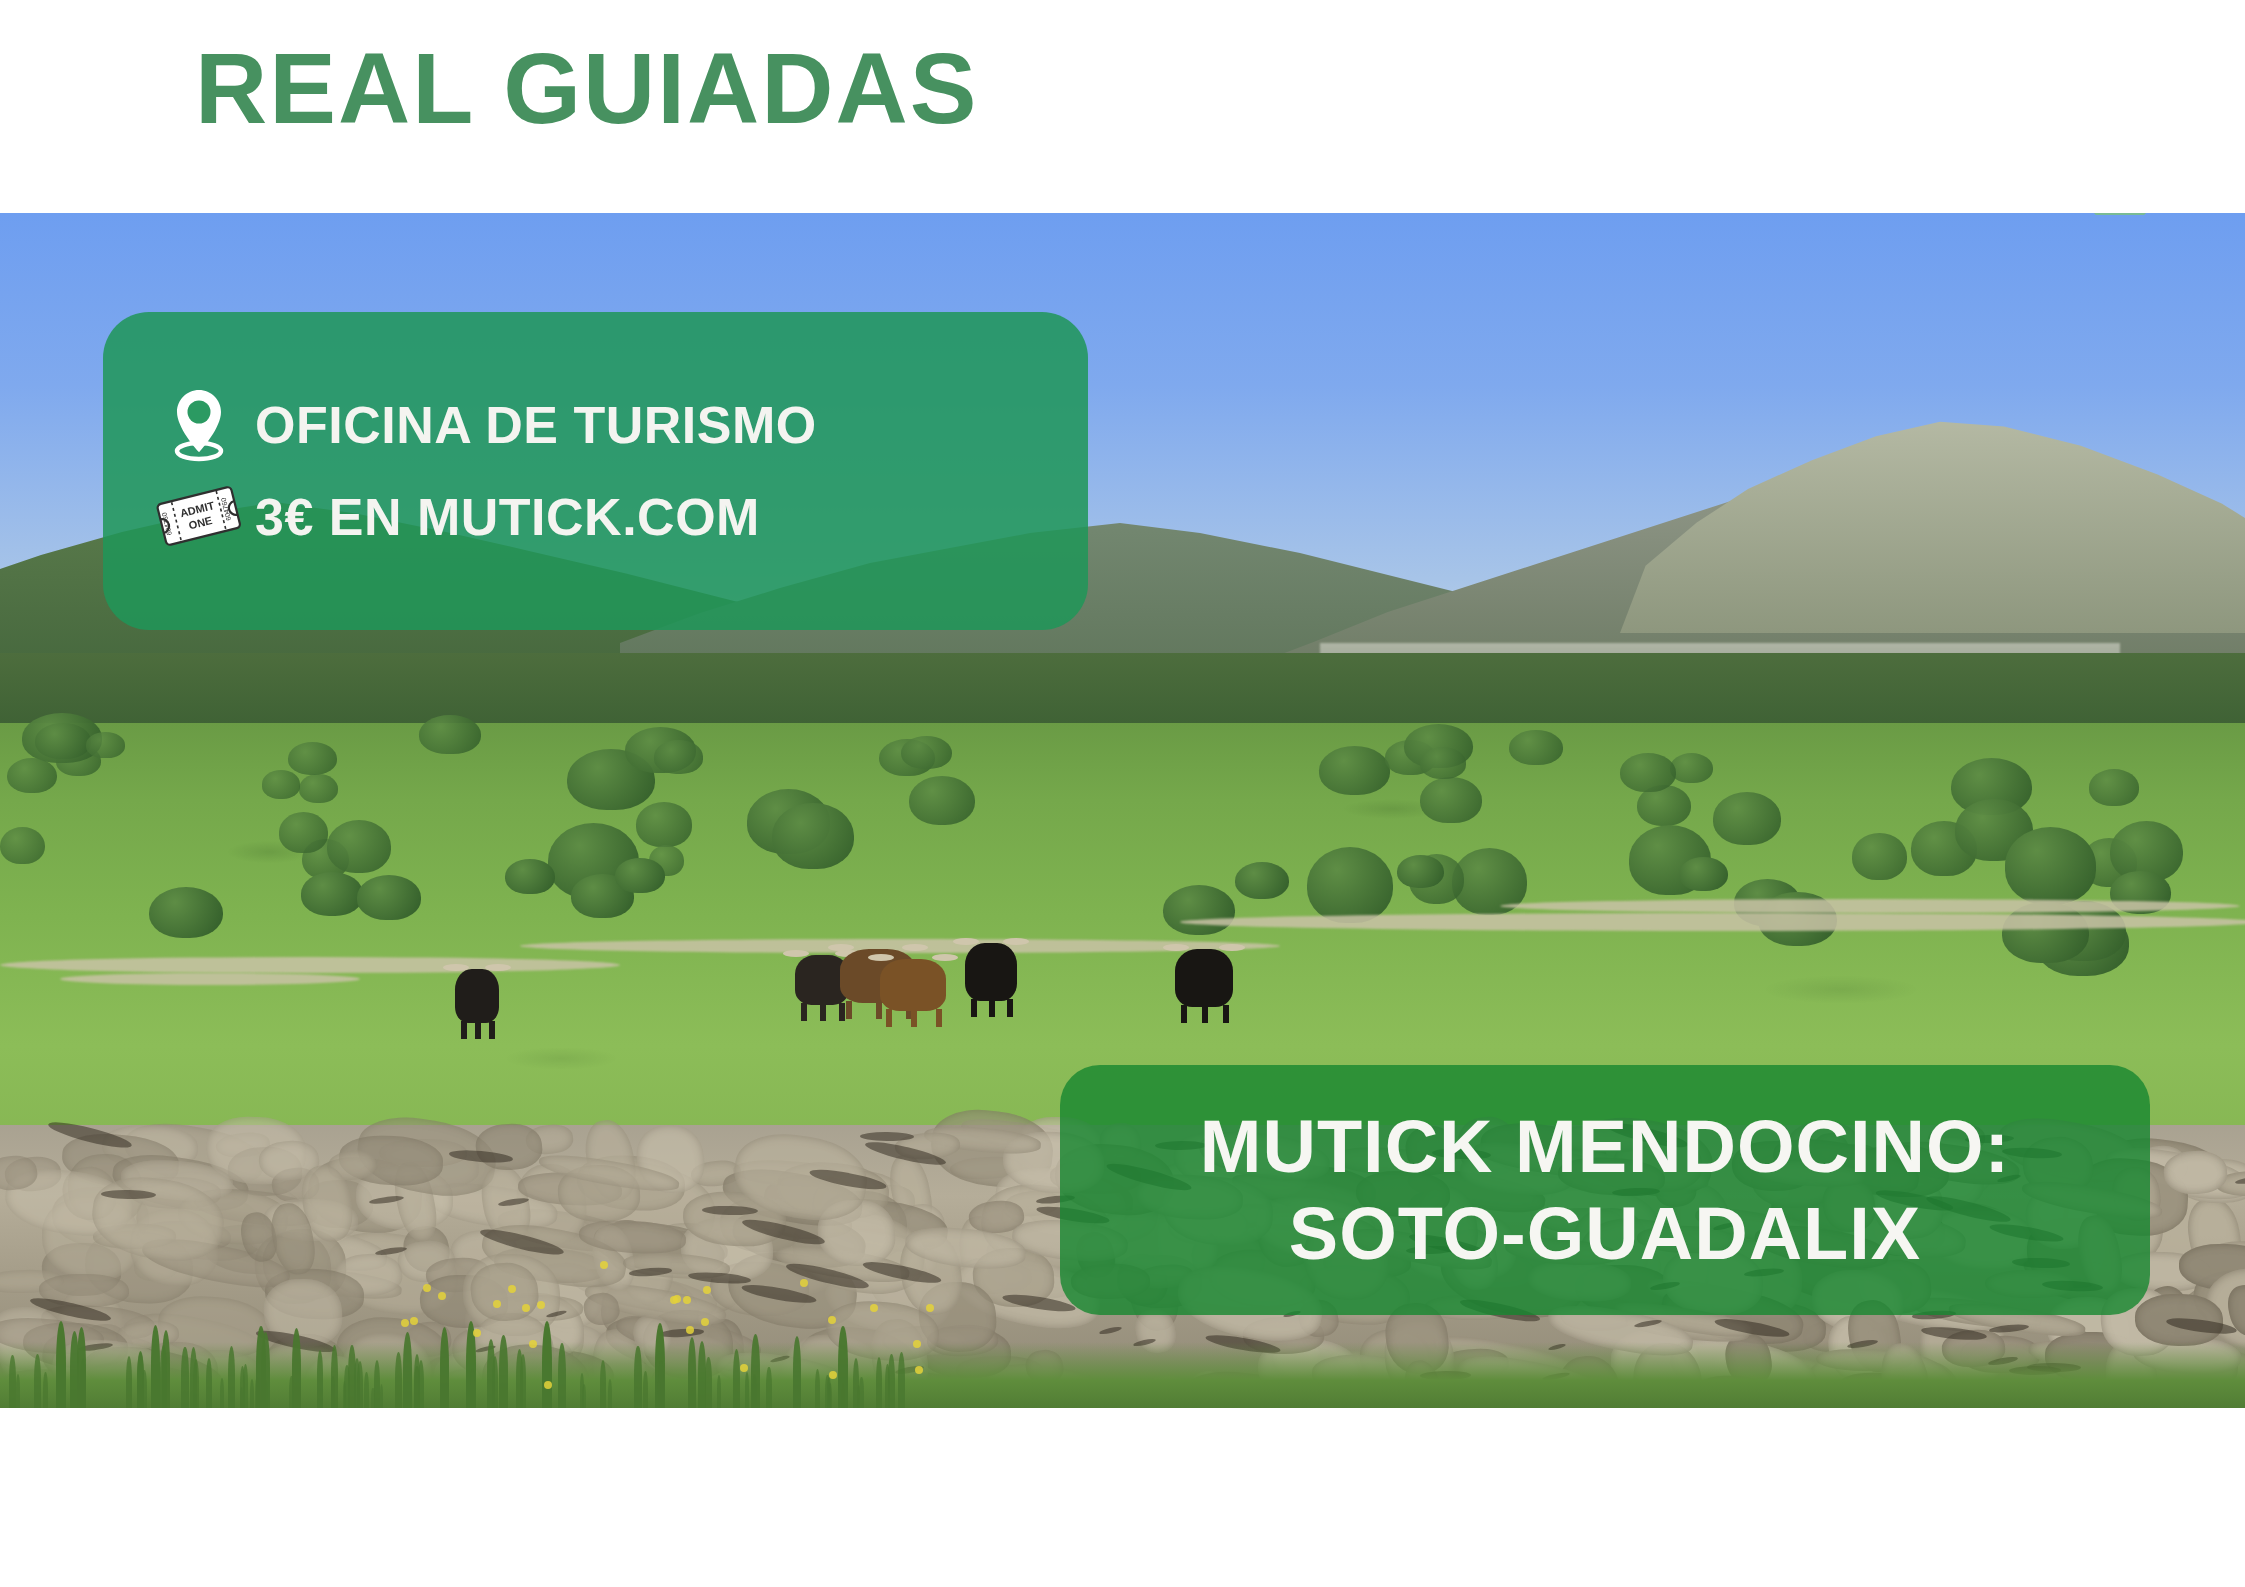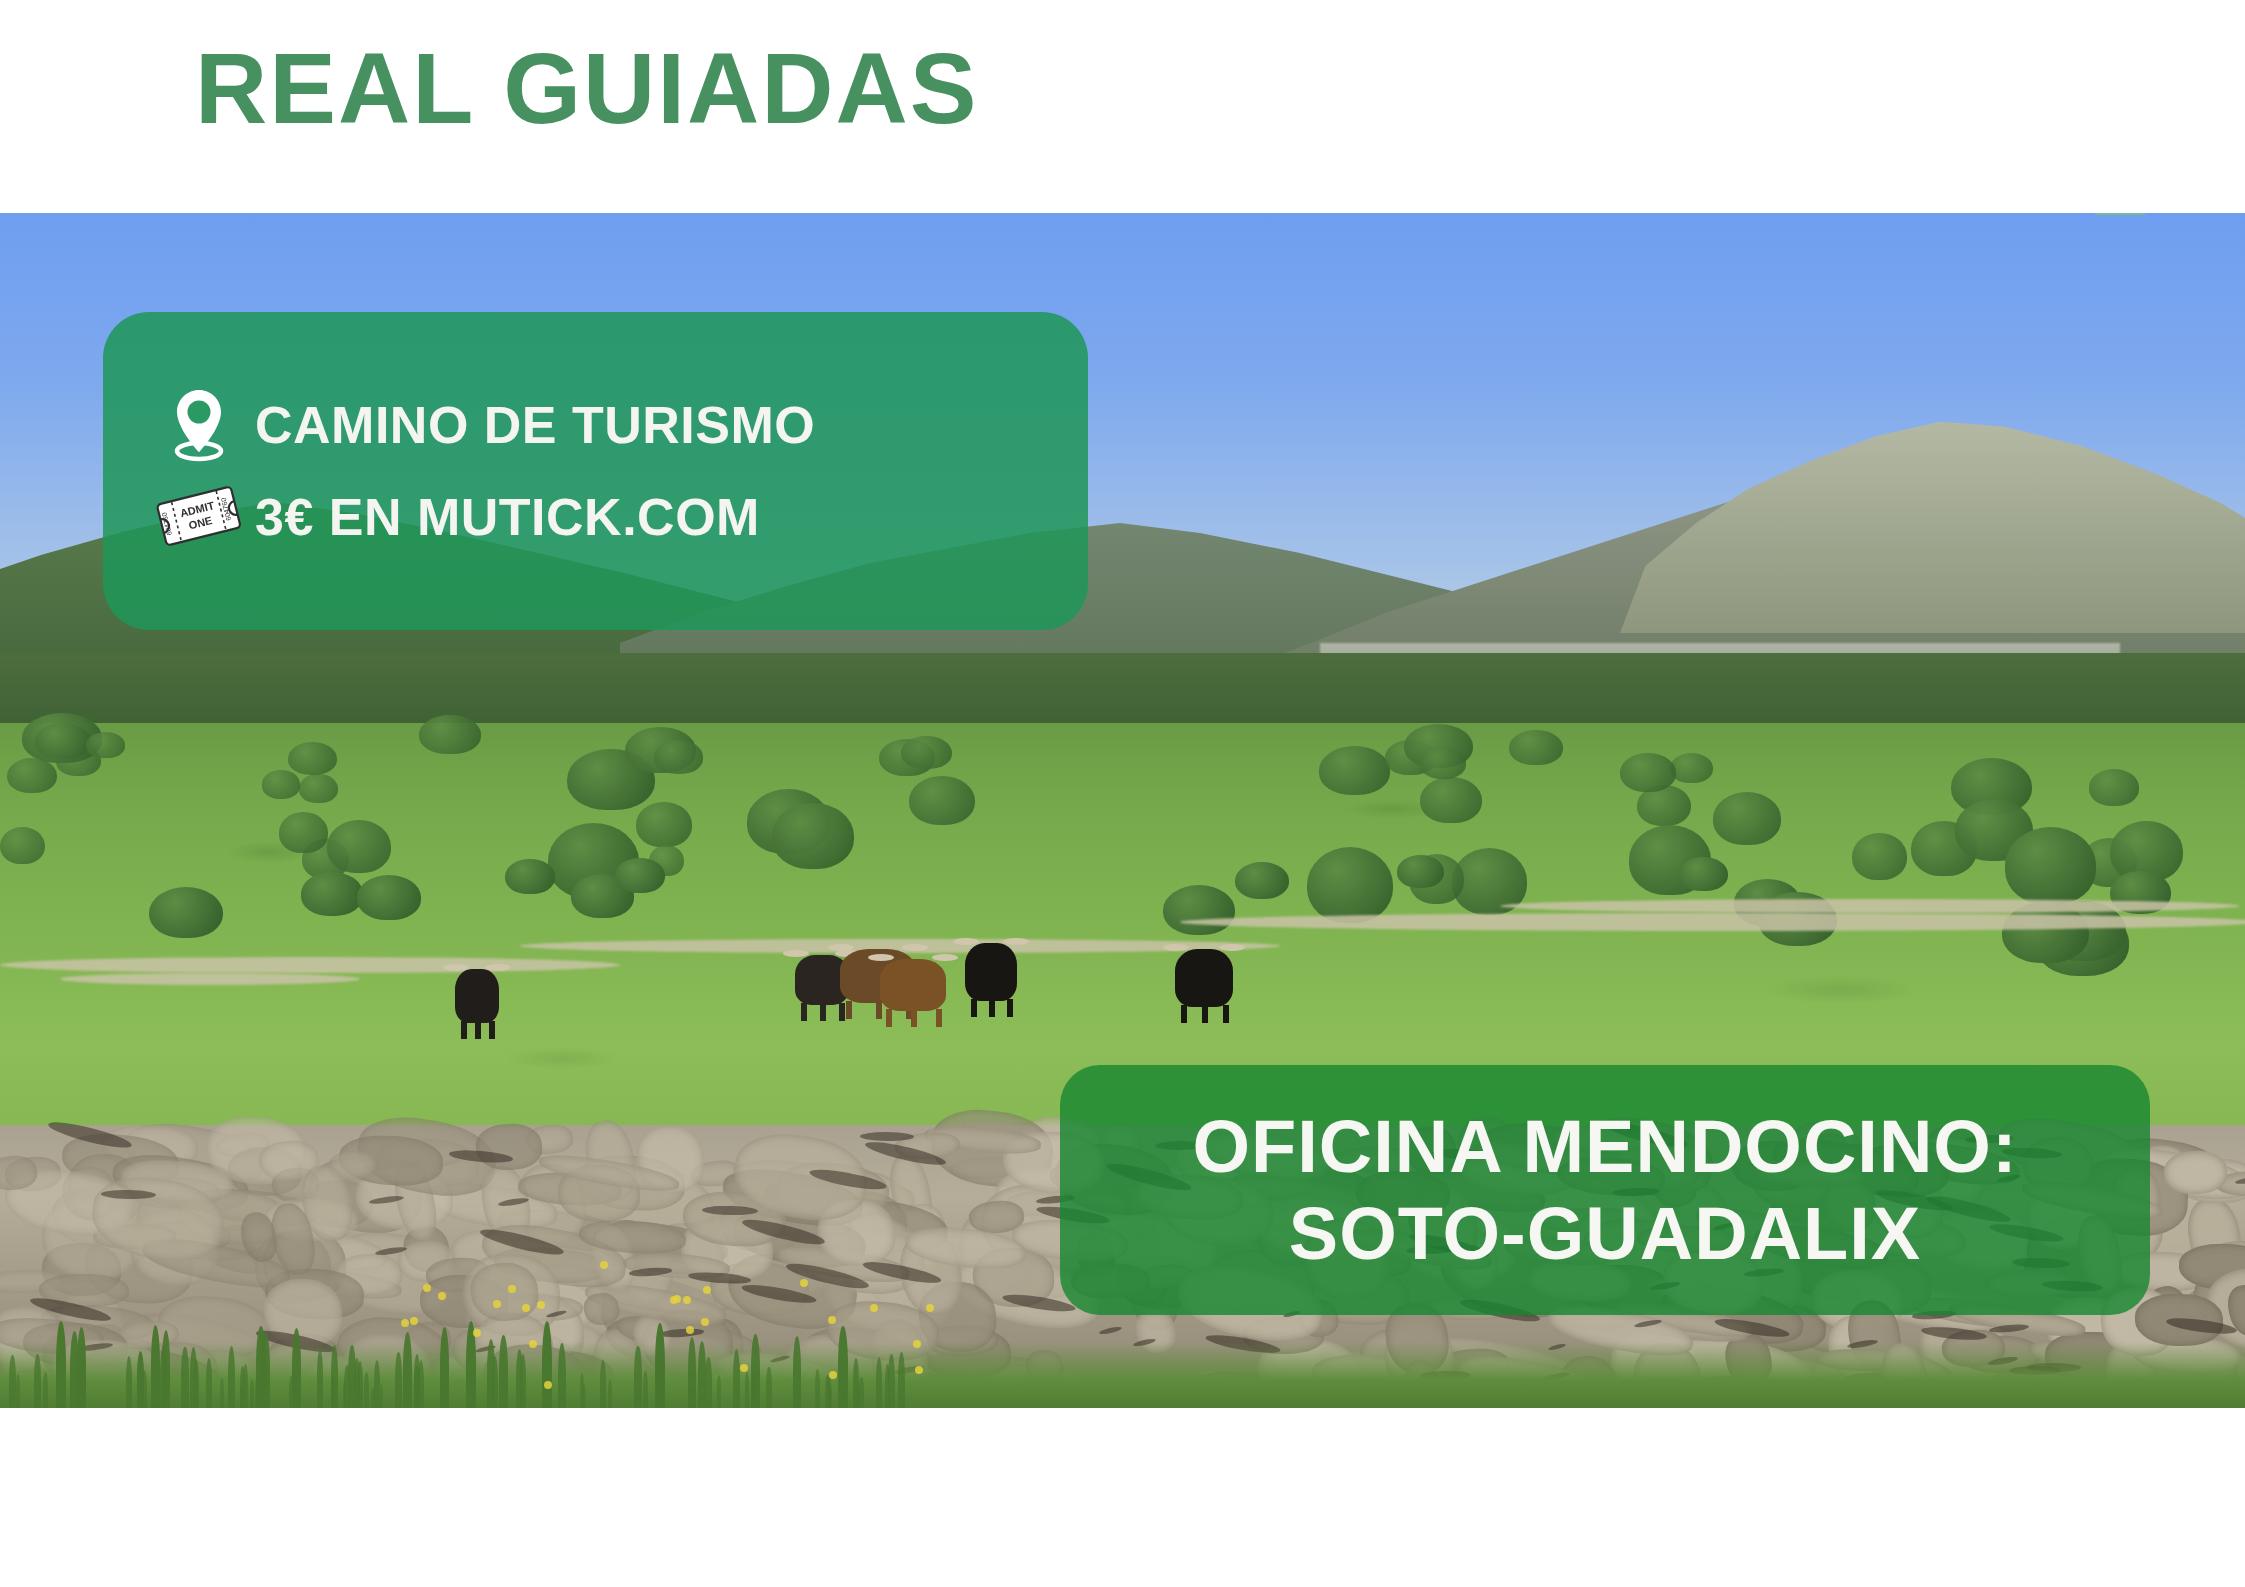--- a/index.html
+++ b/index.html
@@ -909,21 +909,21 @@
 <div class="info-card">
 
   <div class="info-row">
     <span class="info-icon">
       <svg width="62" height="76" viewBox="0 0 62 76">
         <path d="M31 3C18.8 3 9 12.8 9 25c0 15.5 19 37 21 39.2.6.7 1.4.7 2 0C34 62 53 40.5 53 25 53 12.8 43.2 3 31 3z" fill="#ffffff"></path>
         <circle cx="31" cy="25" r="11.5" fill="#2b9a62"></circle>
         <ellipse cx="31" cy="64" rx="22" ry="8" fill="none" stroke="#ffffff" stroke-width="4.5"></ellipse>
       </svg>
     </span>
-    <span class="info-text">CAMINO DE TURISMO</span>
+    <span class="info-text">OFICINA DE TURISMO</span>
   </div>
 
   <div class="info-row">
     <span class="info-icon">
       <svg width="86" height="70" viewBox="0 0 86 70">
         <g transform="rotate(-14 43 35)">
           <rect x="5" y="13" width="76" height="42" rx="4" fill="#ffffff" stroke="#2f2f2f" stroke-width="2.2"></rect>
           <path d="M5 28a7 7 0 0 1 0 14" fill="none" stroke="#2f2f2f" stroke-width="2.2"></path>
           <path d="M81 28a7 7 0 0 0 0 14" fill="none" stroke="#2f2f2f" stroke-width="2.2"></path>
           <line x1="20" y1="14" x2="20" y2="54" stroke="#2f2f2f" stroke-width="1.6" stroke-dasharray="3 3"></line>
@@ -935,21 +935,21 @@
         </g>
       </svg>
     </span>
     <span class="info-text">3€ EN MUTICK.COM</span>
   </div>
 
 
 </div>
 
 <div class="route-card">
-  <div class="route-line">OFICINA MENDOCINO:</div>
+  <div class="route-line">MUTICK MENDOCINO:</div>
   <div class="route-line">SOTO-GUADALIX</div>
 </div>
 
 <div class="footer"></div>
 
 <div class="crest">
   <svg class="crest-shield" viewBox="0 0 118 136">
 
     <g>
       <path d="M18 40 L18 30 a8 8 0 0 1 16 0 L34 40 Z" fill="#f5c01d"></path>

